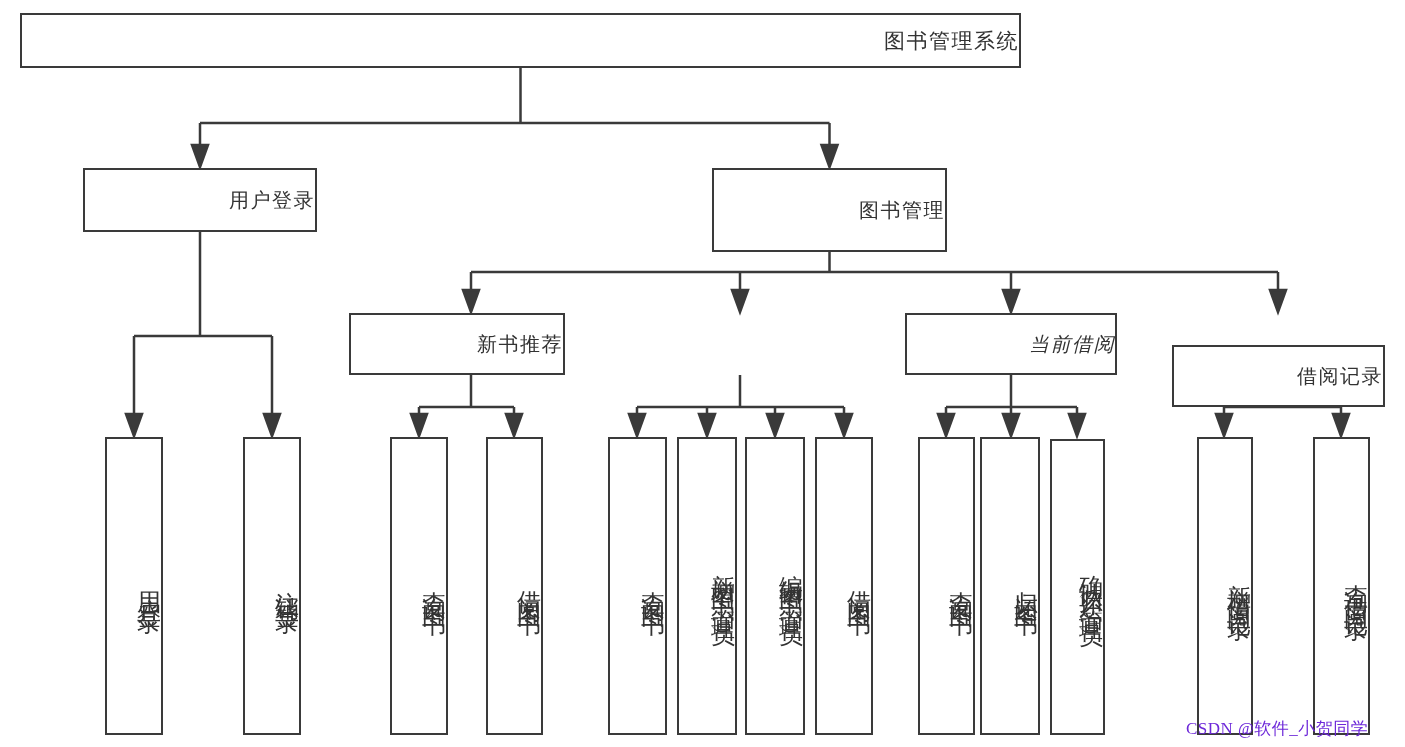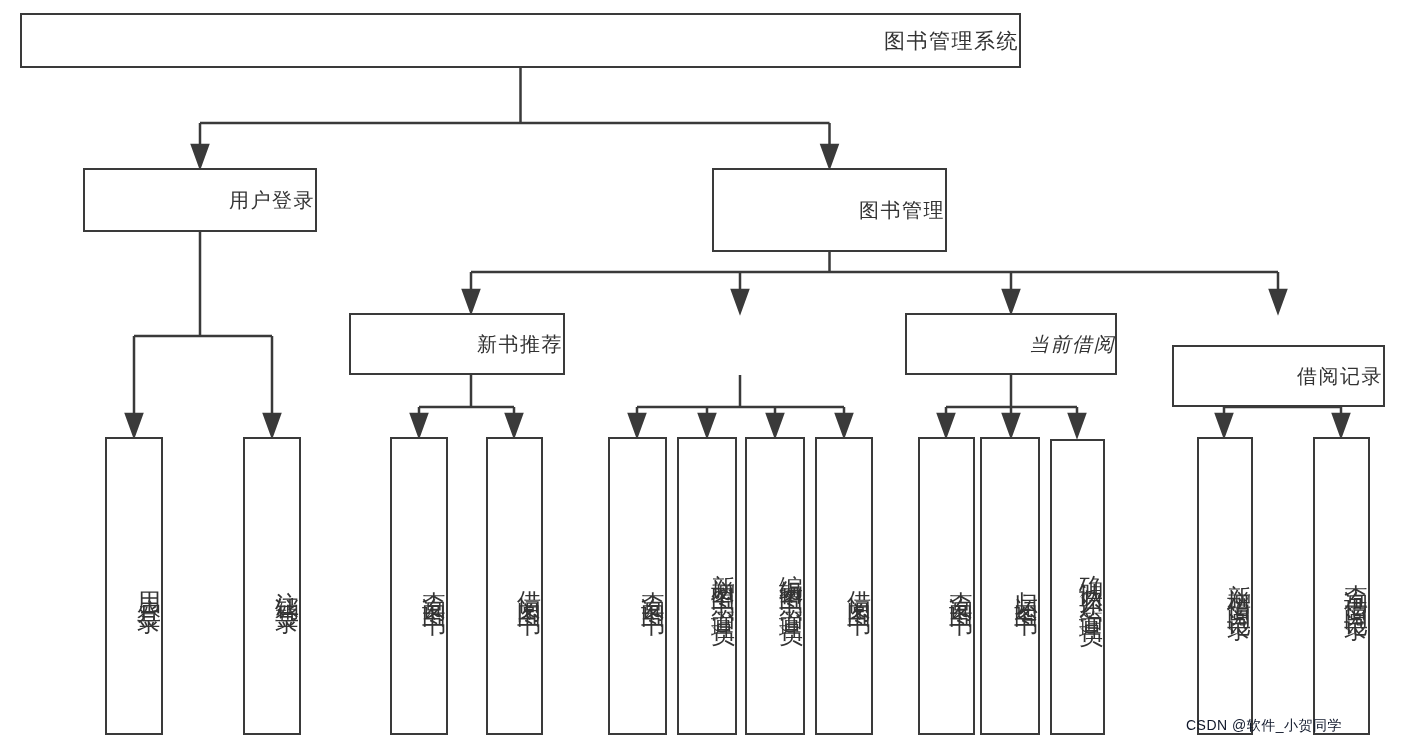--- a/index.html
+++ b/index.html
@@ -34,24 +34,25 @@
     font-size: 24px;
     letter-spacing: 7px;
     line-height: 1;
     white-space: normal;
   }
   svg.wires { position: absolute; left: 0; top: 0; }
   .watermark {
     position: absolute;
     left: 1186px;
     top: 717px;
-    font-size: 14px;
-    color: #0f172a;
+    font-size: 17px;
+    color: #6d28d9;
     letter-spacing: 0.5px;
     white-space: nowrap;
+    font-family: Liberation Serif, serif;
   }
 </style>
 </head>
 <body>
 
 <div id="canvas">
 
   <svg class="wires" width="1405" height="747" viewBox="0 0 1405 747">
     <g stroke="#3a3a3a" stroke-width="2.5" fill="#3a3a3a">
 

